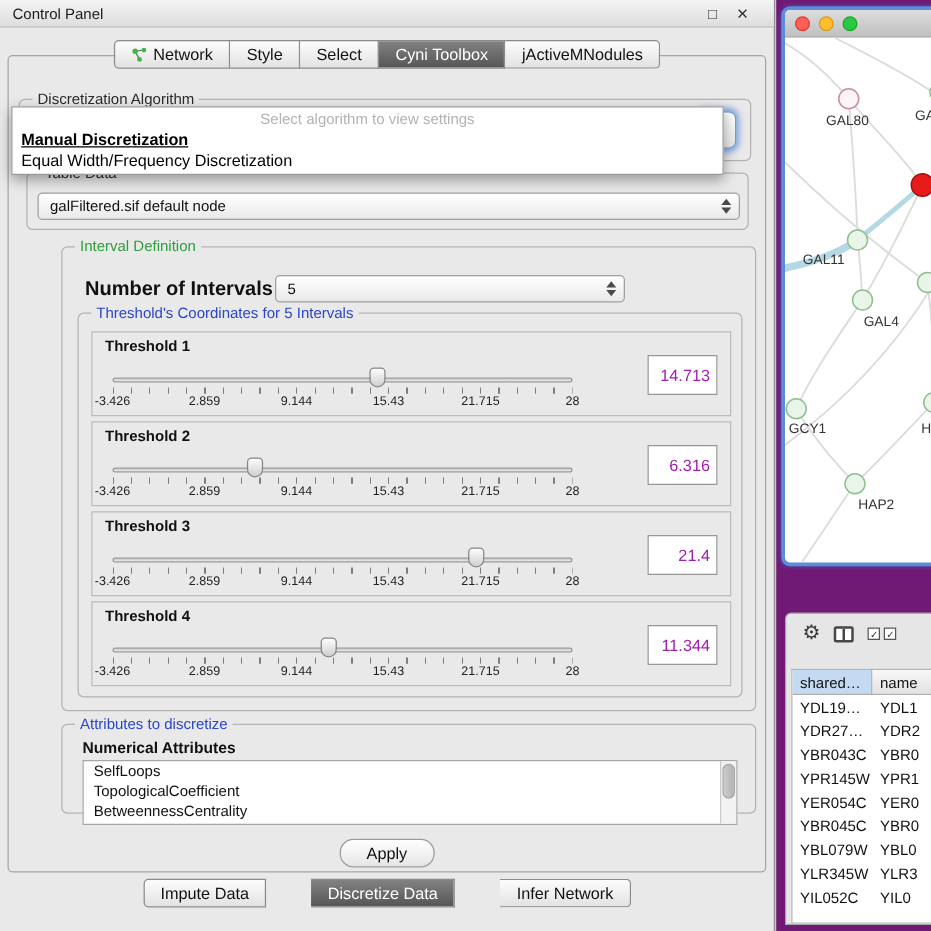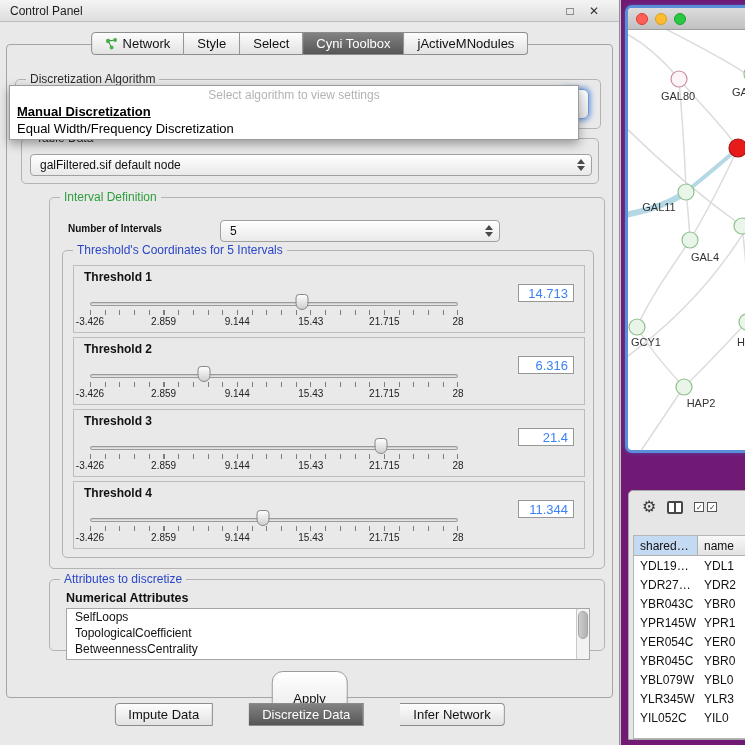--- a/index.html
+++ b/index.html
@@ -37,48 +37,48 @@
   .thresholds-group { left:12px; top:52px; width:532px; height:308px; }
   .attrs-group { left:42px; top:534px; width:556px; height:72px; }
 
   
   .combo { position:absolute; height:22px; border:1px solid #a0a0a0; border-radius:4px; background:linear-gradient(#ffffff,#e9e9e9); display:flex; align-items:center; font-size:12px; color:#111; padding:0 24px 0 9px; }
   .combo .arrows { position:absolute; right:6px; top:50%; transform:translateY(-50%); display:flex; flex-direction:column; gap:2px; }
   .arr-up { width:0; height:0; border-left:4px solid transparent; border-right:4px solid transparent; border-bottom:5px solid #4a4a4a; }
   .arr-dn { width:0; height:0; border-left:4px solid transparent; border-right:4px solid transparent; border-top:5px solid #4a4a4a; }
   .table-data-combo { left:8px; top:15px; width:562px; }
   .num-combo { left:170px; top:22px; width:280px; }
-  .num-label { position:absolute; left:18px; top:25px; font-size:10px; font-weight:bold; color:#111; }
+  .num-label { position:absolute; left:18px; top:25px; font-size:16px; font-weight:bold; color:#111; }
 
   
   .algo-popup { position:absolute; left:2px; top:40px; width:570px; background:#ffffff; border:1px solid #9b9b9b; box-shadow:0 4px 10px rgba(0,0,0,.35); z-index:20; padding-bottom:2px; }
   .popup-placeholder { text-align:center; color:#b3b3b3; font-size:12px; padding:2px 0 1px; }
   .popup-item { font-size:13px; color:#000; padding:1px 7px; }
   .popup-item.bold { font-weight:bold;text-decoration:underline; }
   .combo-fragment { position:absolute; left:552px; top:44px; width:30px; height:30px; border-radius:6px; background:linear-gradient(#fff,#e6e6e6); border:1px solid #6f9bd8; box-shadow:0 0 5px 2px rgba(90,140,220,.75); z-index:10; }
 
   
   .threshold-panel { position:absolute; left:10px; width:512px; height:68px; border:1px solid #bcbcbc; background:#e9e9e9; }
   .th-label { position:absolute; left:10px; top:4px; font-size:12px; font-weight:bold; color:#111; }
-  .value-box { position:absolute; right:10px; top:18px; width:56px; height:18px; background:#fff; border:1px solid #979797; font-size:13px; color:#3b82f6; display:flex; align-items:center; justify-content:flex-end; padding-right:5px; }
+  .value-box { position:absolute; right:10px; top:18px; width:56px; height:32px; background:#fff; border:1px solid #979797; font-size:13px; color:#a21caf; display:flex; align-items:center; justify-content:flex-end; padding-right:5px; }
   .slider { position:absolute; left:16px; top:26px; width:368px; height:40px; }
   .track { position:absolute; left:0; right:0; top:10px; height:4px; background:linear-gradient(#c6c6c6,#efefef); border:1px solid #9a9a9a; border-radius:2px; }
   .ticks { position:absolute; left:0; right:0; top:18px; height:5px; background-image:repeating-linear-gradient(to right,#7d7d7d 0 1px,transparent 1px 14.7px); }
   .tick-labels { position:absolute; left:0; right:0; top:24px; height:12px; }
   .tick-label { position:absolute; top:0; transform:translateX(-50%); font-size:10px; color:#222; white-space:nowrap; }
   .thumb { position:absolute; top:2px; width:13px; height:16px; transform:translateX(-50%); background:linear-gradient(#fdfdfd,#cfcfcf); border:1px solid #878787; border-radius:4px 4px 7px 7px; z-index:2; }
 
   
   .attrs-label { position:absolute; left:16px; top:11px; font-size:12.5px; font-weight:bold; color:#111; }
   .listbox { position:absolute; left:16px; top:28px; width:524px; height:52px; background:#fff; border:1px solid #a6a6a6; overflow:hidden; }
   .list-item { font-size:12px; color:#111; padding-left:8px; line-height:16px; height:16px; }
   .list-scrollbar { position:absolute; right:0; top:0; bottom:0; width:13px; background:#f2f2f2; border-left:1px solid #c9c9c9; }
   .list-scroll-thumb { position:absolute; left:1px; right:1px; top:2px; height:28px; background:linear-gradient(to right,#cdcdcd,#b2b2b2); border:1px solid #a5a5a5; border-radius:5px; }
 
-  .apply-btn { position:absolute; left:50%; transform:translateX(-50%); top:626px; padding:19px 21px; font-size:13px; color:#111; background:linear-gradient(#ffffff,#e5e5e5); border:1px solid #9c9c9c; border-radius:11px; }
+  .apply-btn { position:absolute; left:50%; transform:translateX(-50%); top:626px; padding:3px 21px; font-size:13px; color:#111; background:linear-gradient(#ffffff,#e5e5e5); border:1px solid #9c9c9c; border-radius:11px; }
 
   
   .right-region { position:absolute; left:621px; top:0; width:143px; height:745px; background:#701a75; overflow:hidden; }
   .network-window { position:absolute; left:4px; top:5px; width:140px; height:448px; border:3px solid #5b8ed8; border-radius:7px; overflow:hidden; background:#fff; box-shadow:0 0 4px rgba(60,110,200,.55); }
   .net-titlebar { height:22px; background:linear-gradient(#dddddd,#c0c0c0); border-bottom:1px solid #9e9e9e; display:flex; align-items:center; gap:7px; padding-left:8px; }
   .traffic { width:12px; height:12px; border-radius:50%; }
   .traffic.red { background:#ff5f57; border:1px solid #dd3b33; }
   .traffic.yellow { background:#febc2e; border:1px solid #d79e1d; }
   .traffic.green { background:#28c840; border:1px solid #1da42f; }
   .net-canvas { position:absolute; left:0; top:22px; }

